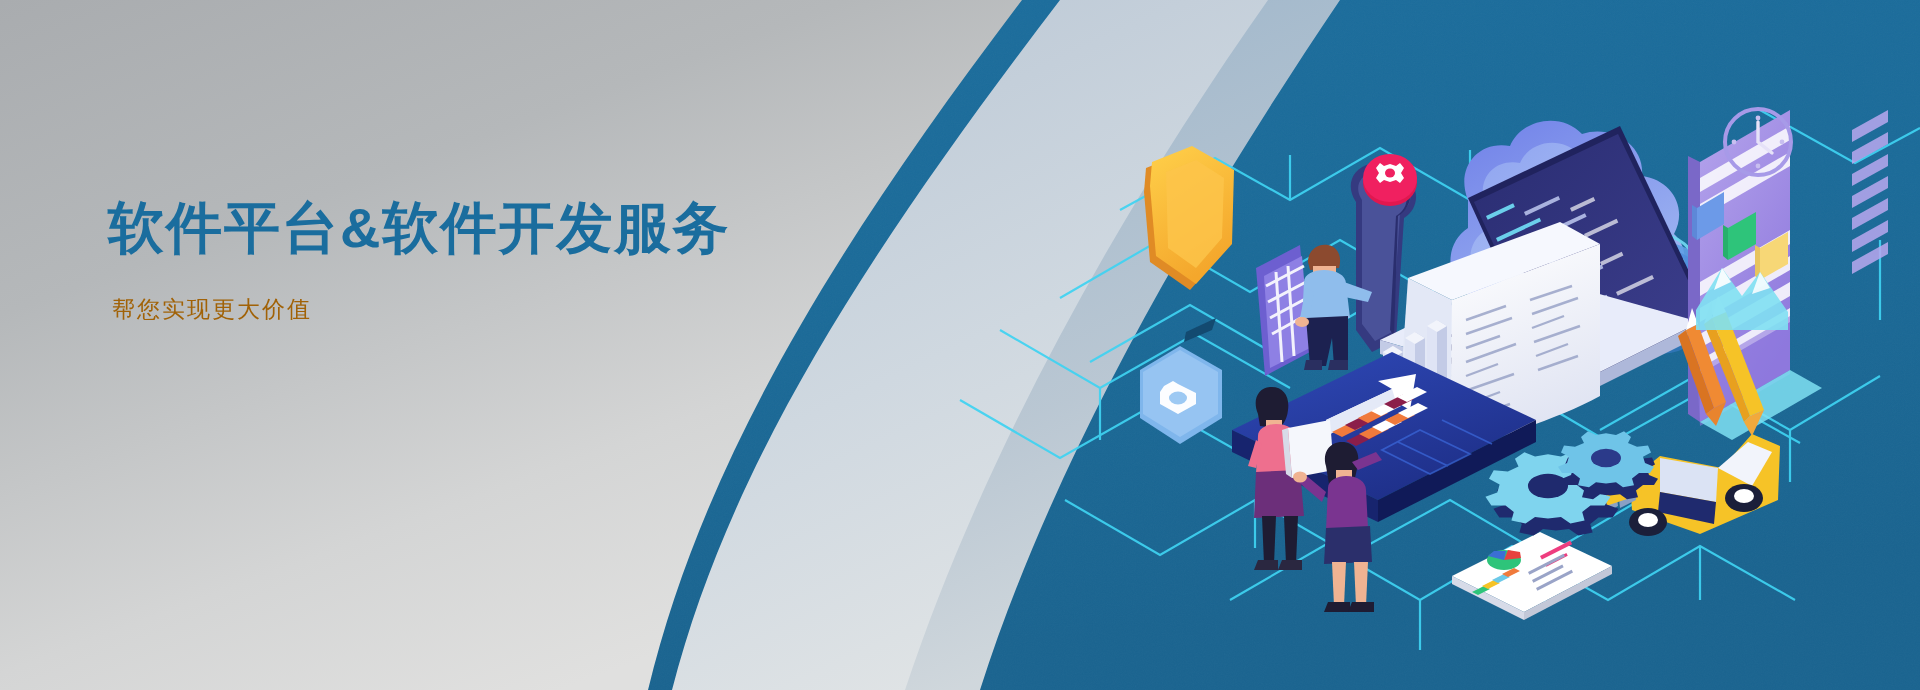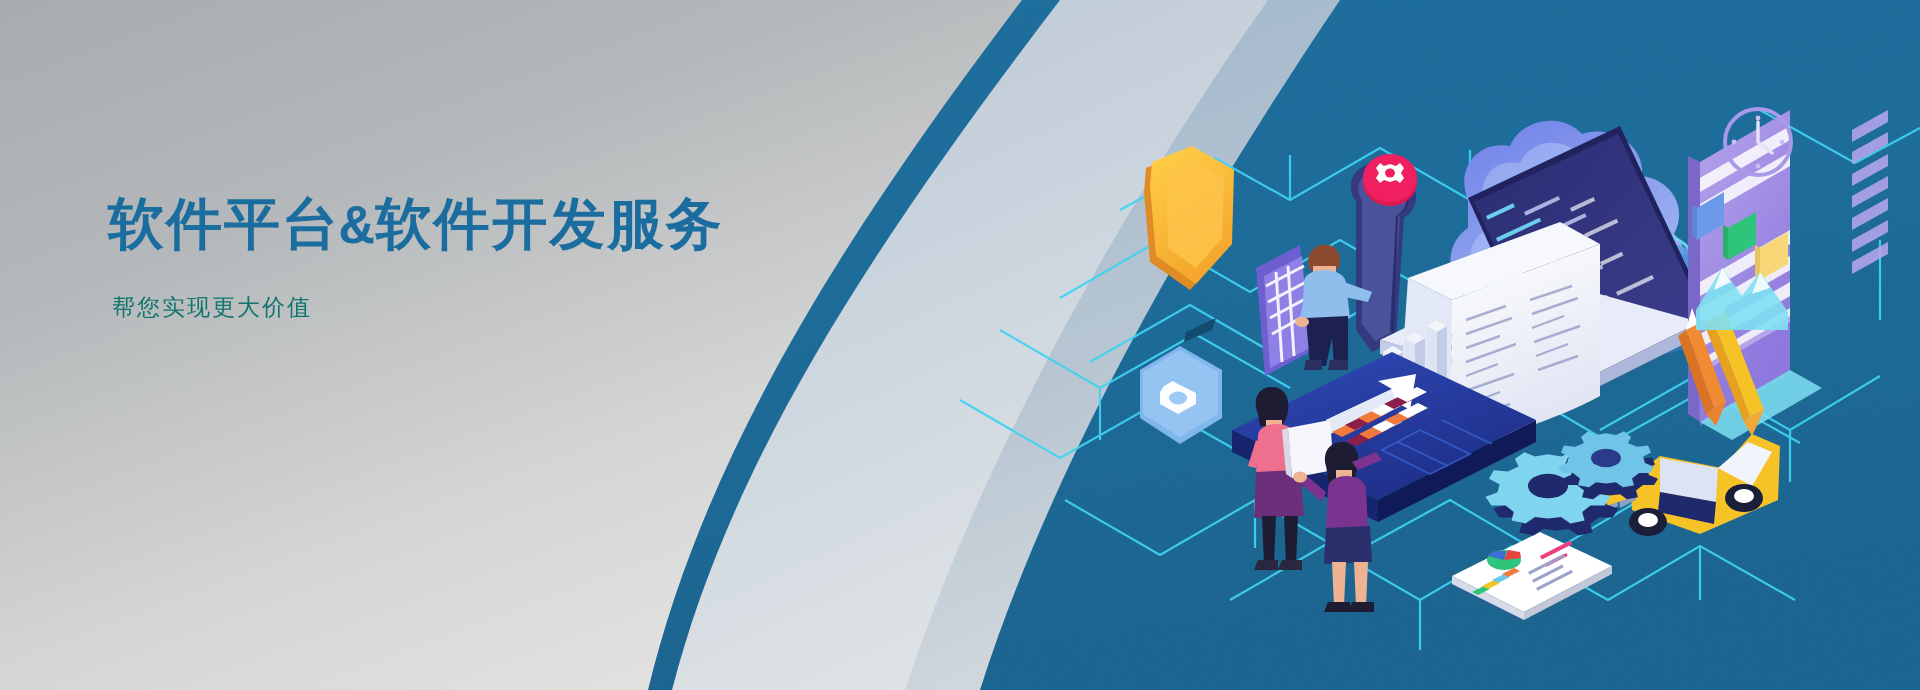--- a/index.html
+++ b/index.html
@@ -1,27 +1,27 @@
 <!DOCTYPE html>
 <html><head>
 <meta charset="utf-8">
 <style>
   html,body{margin:0;padding:0;background:#fff;}
   #banner{
     position:relative;width:1920px;height:690px;overflow:hidden;
-    font-family:Liberation Mono, monospace;
+    font-family:Liberation Sans, sans-serif;
   }
   #banner svg.layer{position:absolute;left:0;top:0;width:1920px;height:690px;display:block;}
   .text-block{position:absolute;left:108px;top:195px;width:820px;z-index:30;}
   .headline{
     font-size:56px;line-height:1.18;font-weight:700;color:#1a6d9e;
     letter-spacing:2px;white-space:nowrap;margin:0;
   }
   .subhead{
-    margin:34px 0 0 4px;font-size:23px;line-height:1.3;color:#0f766e;
+    margin:34px 0 0 4px;font-size:23px;line-height:1.3;color:#a16207;
     letter-spacing:2px;font-weight:400;white-space:nowrap;
   }
 </style>
 </head>
 <body>
 
 <div id="banner">
 
   <svg class="layer" viewBox="0 0 1920 690" preserveAspectRatio="none">
     <defs>

